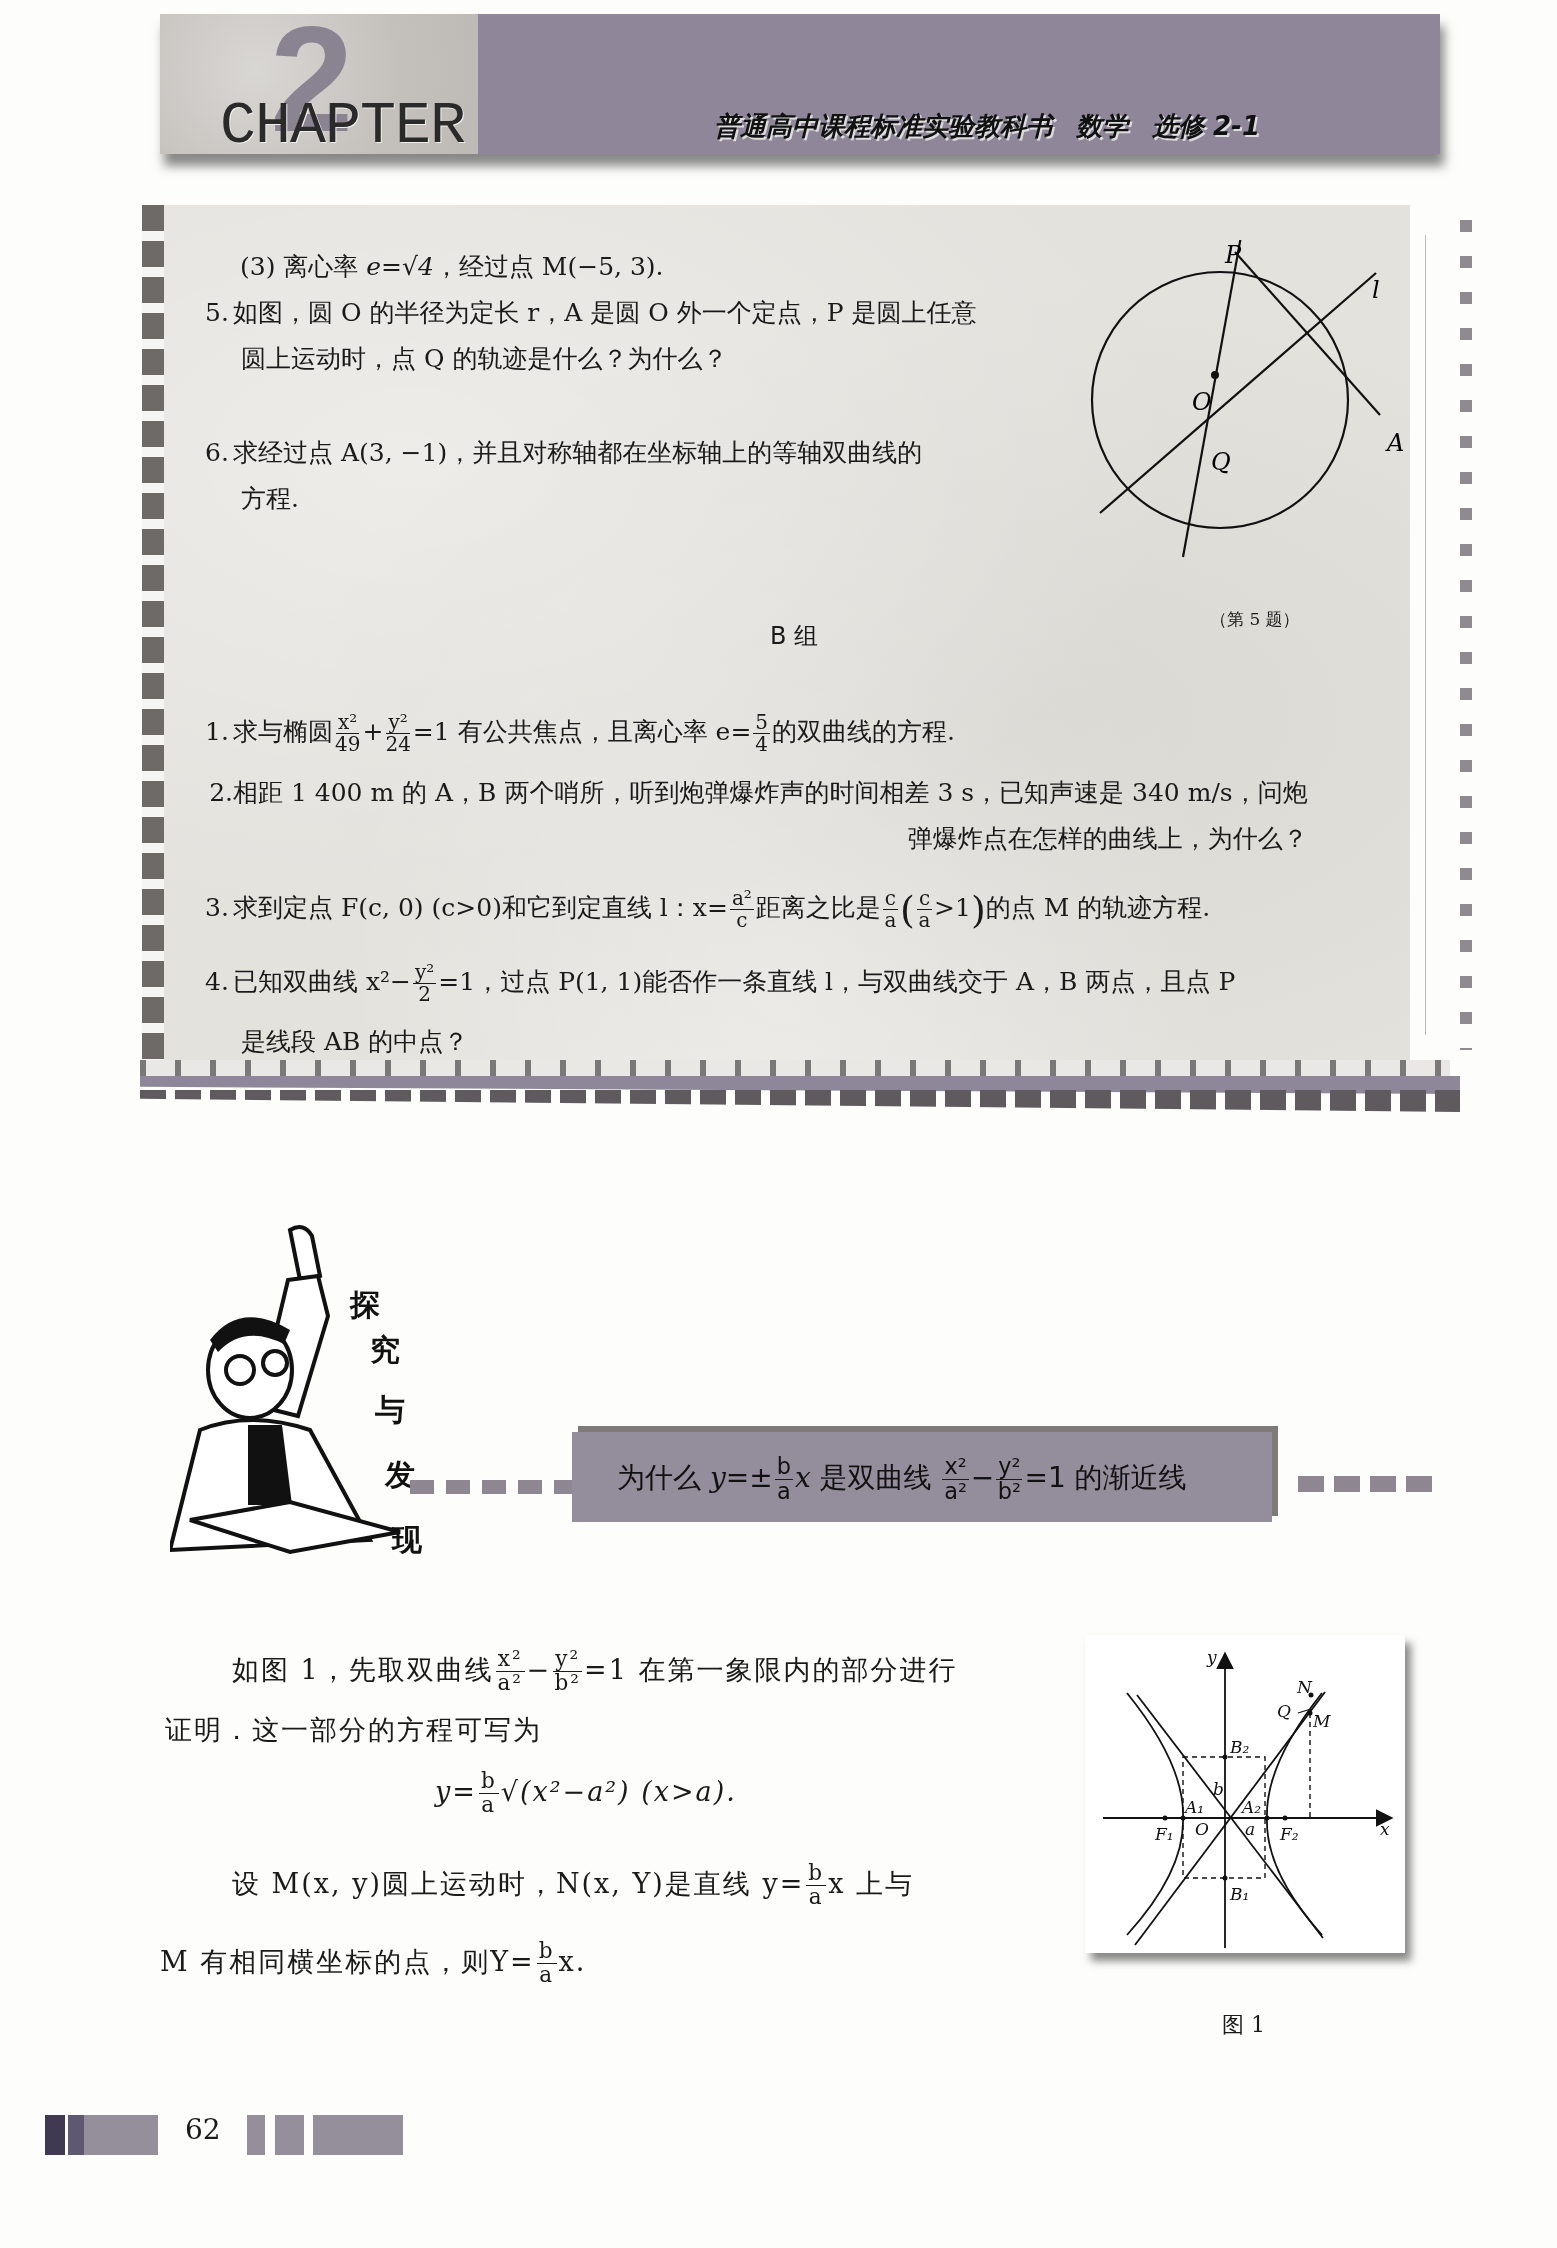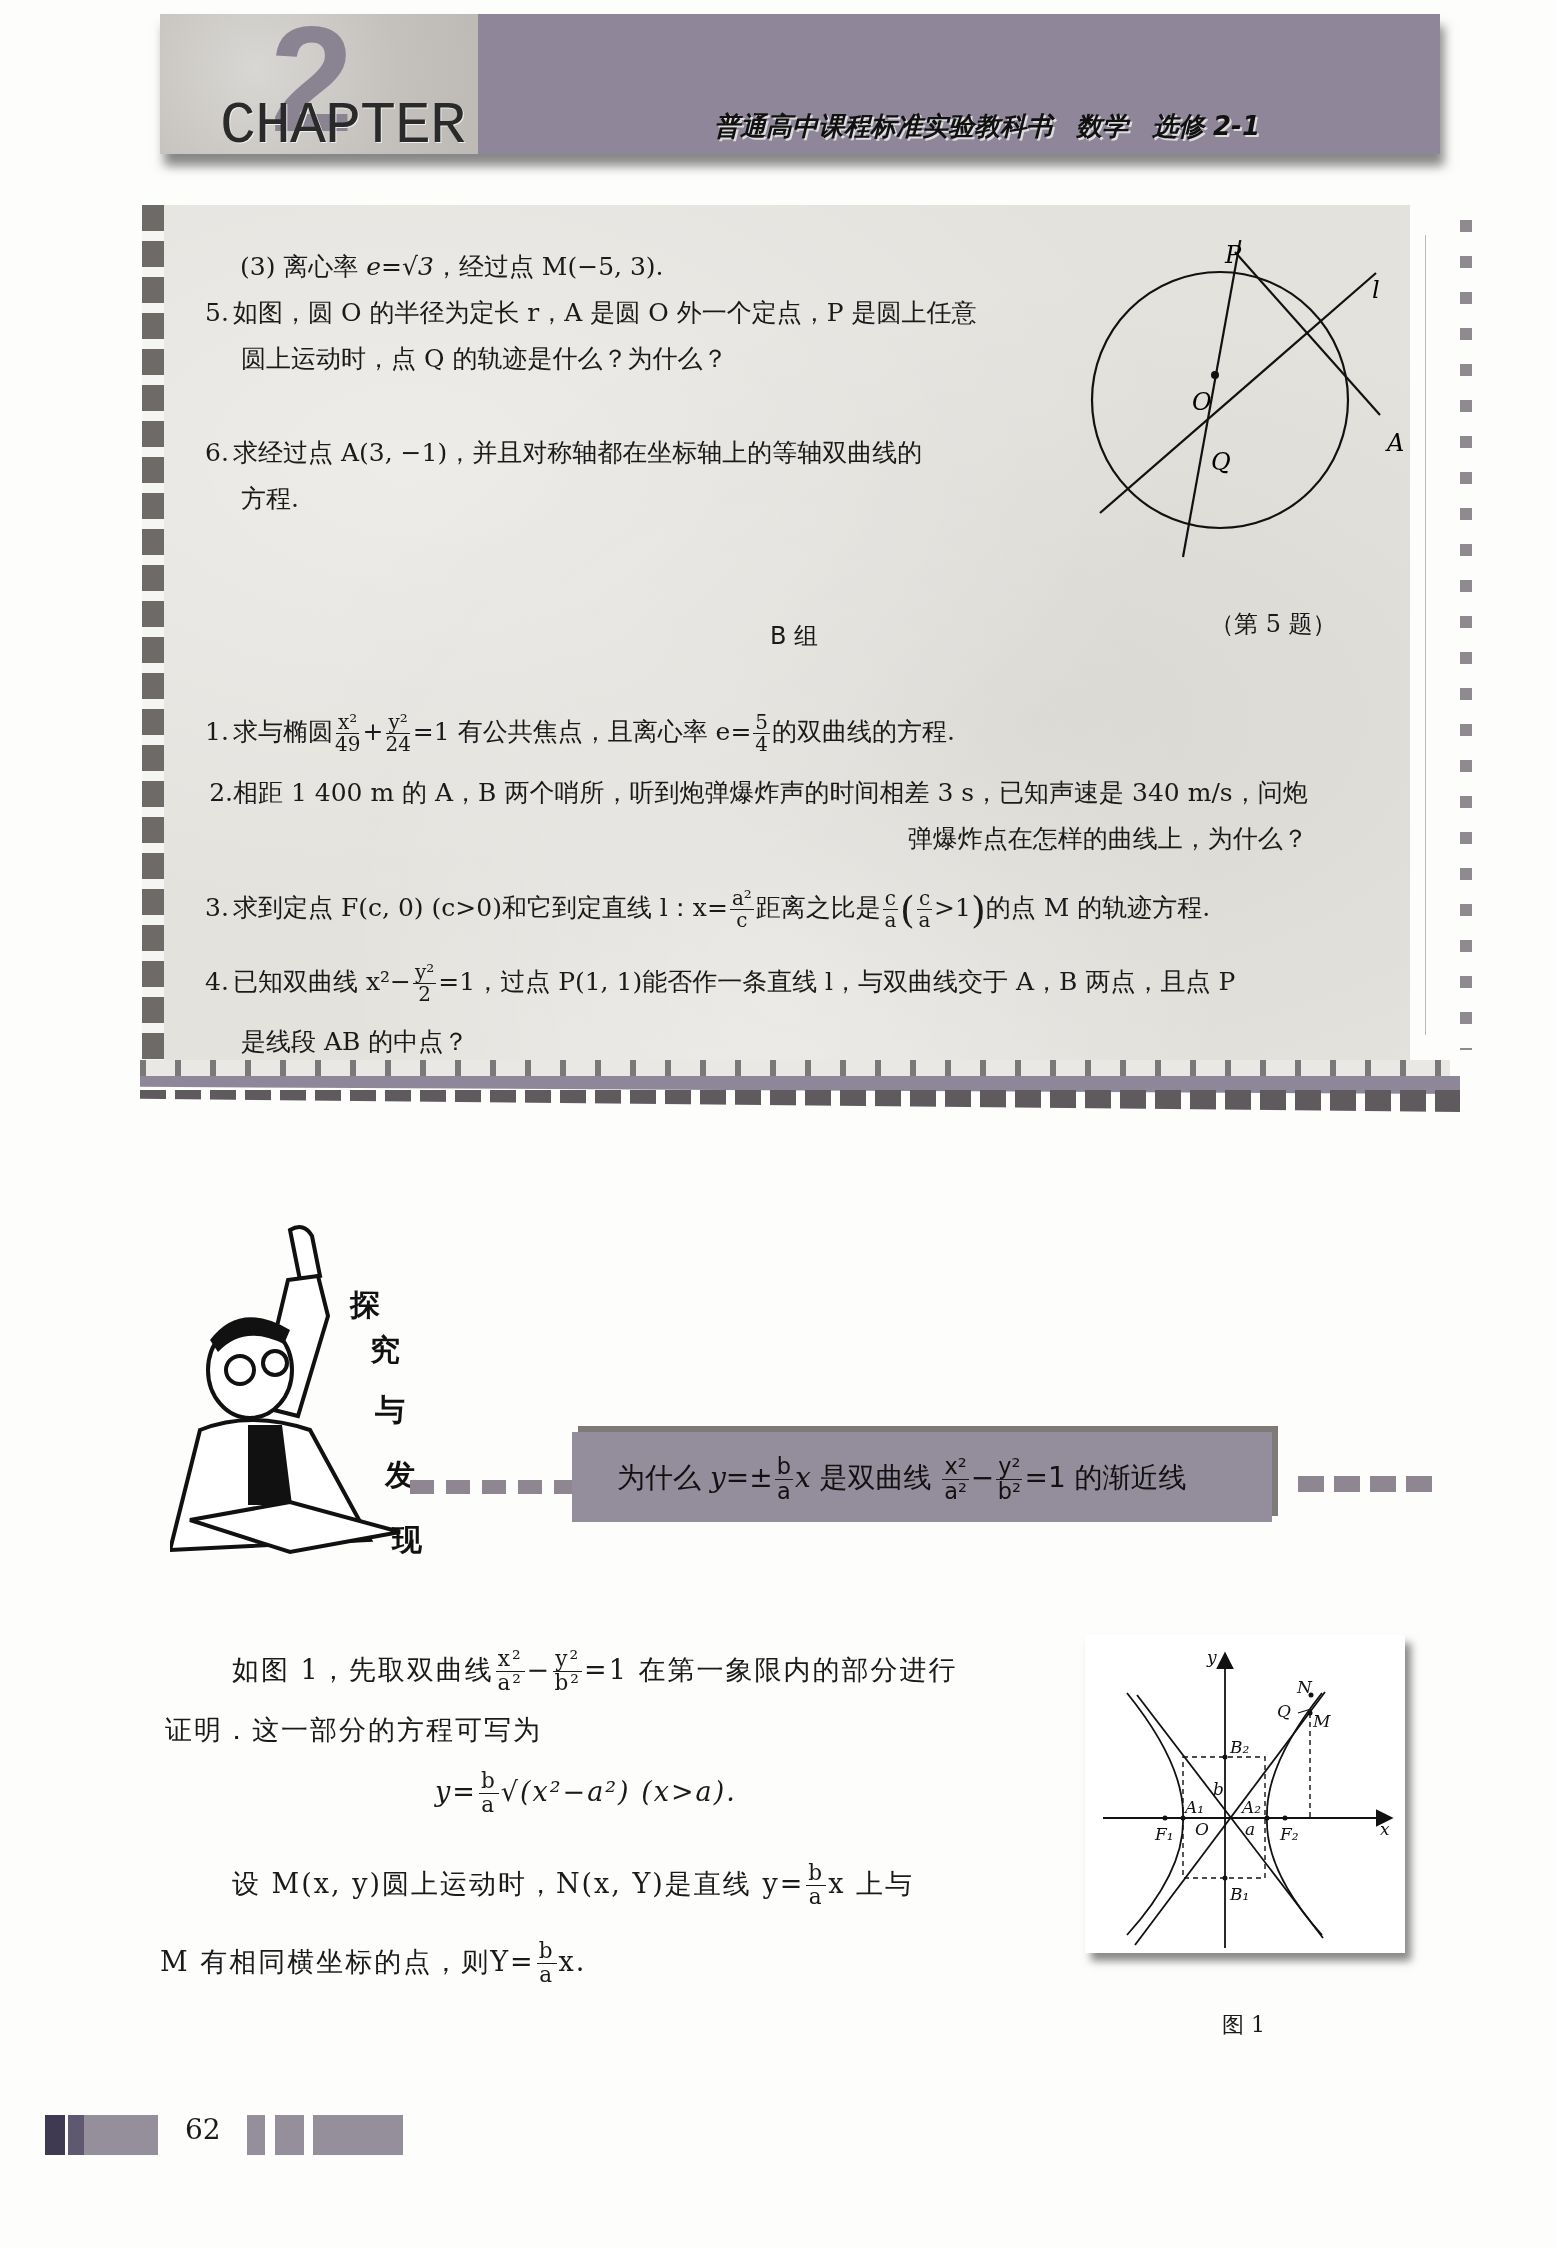--- a/index.html
+++ b/index.html
@@ -71,21 +71,21 @@
   .line { font-size: 25px; line-height: 30px; white-space: nowrap; }
   .qnum { display: inline-block; width: 28px; }
   i.m { font-family: "DejaVu Serif", serif; font-style: italic; }
   .frac {
     display: inline-flex; flex-direction: column; align-items: center; vertical-align: middle;
     font-size: 0.8em; line-height: 1.05; margin: 0 2px;
   }
   .frac > span:first-child { border-bottom: 1.5px solid #1a1a1a; padding: 0 2px; }
 
   .b-group-title { left: 770px; top: 620px; font-family: "DejaVu Sans", sans-serif; font-size: 24px; }
-  .fig5-caption { left: 1210px; top: 608px; font-size: 24px; }
+  .fig5-caption { left: 1210px; top: 608px; font-size: 17px; }
 
   
   .explore-figure { left: 170px; top: 1220px; width: 260px; height: 340px; }
   .explore-dashes-left {
     left: 410px; top: 1480px; width: 170px; height: 14px;
     background: repeating-linear-gradient(to right, #8e8792 0 24px, transparent 24px 36px);
   }
   .explore-title-box {
     left: 572px; top: 1432px; width: 700px; height: 90px;
     background: #948d9c; box-shadow: 6px -6px 0 #7d7a78;
@@ -128,21 +128,21 @@
 <div class="abs panel-left-edge"></div>
 <div class="abs panel-right-rule"></div>
 <div class="abs panel-right-strip"></div>
 <div class="abs panel-bottom-comb">
   <div class="abs comb-top"></div>
   <div class="abs comb-base"></div>
   <div class="abs comb-teeth"></div>
 </div>
 
 <div class="abs line" style="left:240px; top:252px;">
-  <span>(3) 离心率 </span><i class="m">e=√3</i><span>，经过点 M(−5, 3).</span>
+  <span>(3) 离心率 </span><i class="m">e=√4</i><span>，经过点 M(−5, 3).</span>
 </div>
 
 <div class="abs" style="left:205px; top:298px;">
   <div class="line" style="margin-bottom:16px;"><span class="qnum">5.</span><span>如图，圆 O 的半径为定长 r，A 是圆 O 外一个定点，P 是圆上任意</span></div>
   <div class="line" style="margin-left:36px;">圆上运动时，点 Q 的轨迹是什么？为什么？</div>
 </div>
 
 <div class="abs" style="left:205px; top:438px;">
   <div class="line" style="margin-bottom:16px;"><span class="qnum">6.</span><span>求经过点 A(3, −1)，并且对称轴都在坐标轴上的等轴双曲线的</span></div>
   <div class="line" style="margin-left:36px;">方程.</div>

